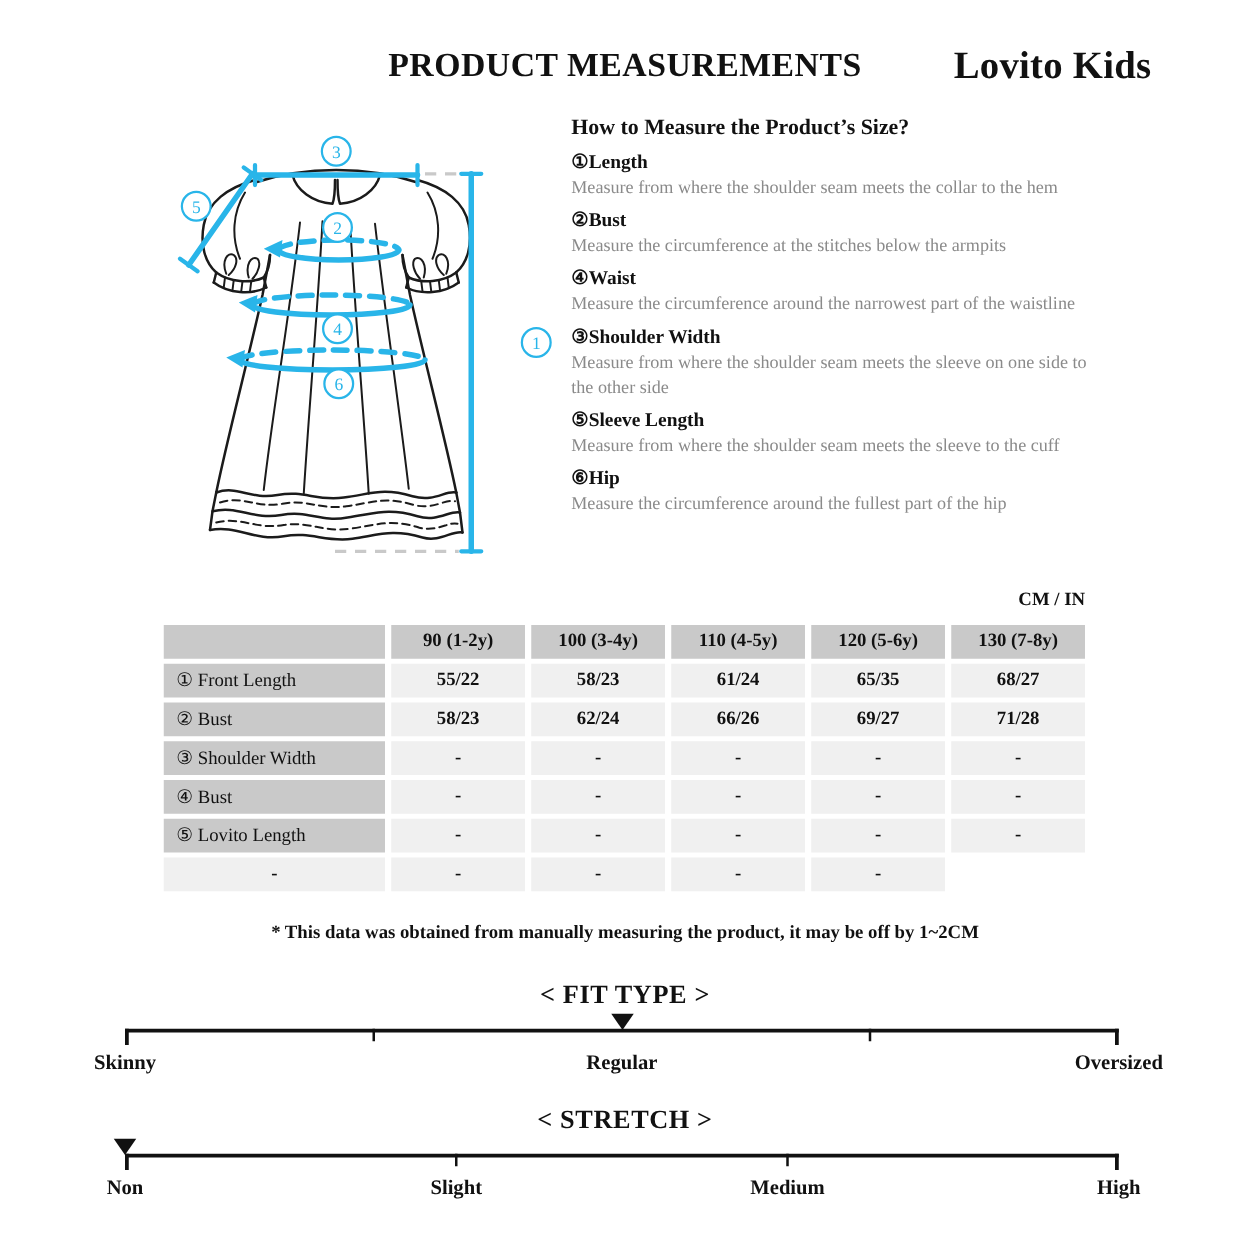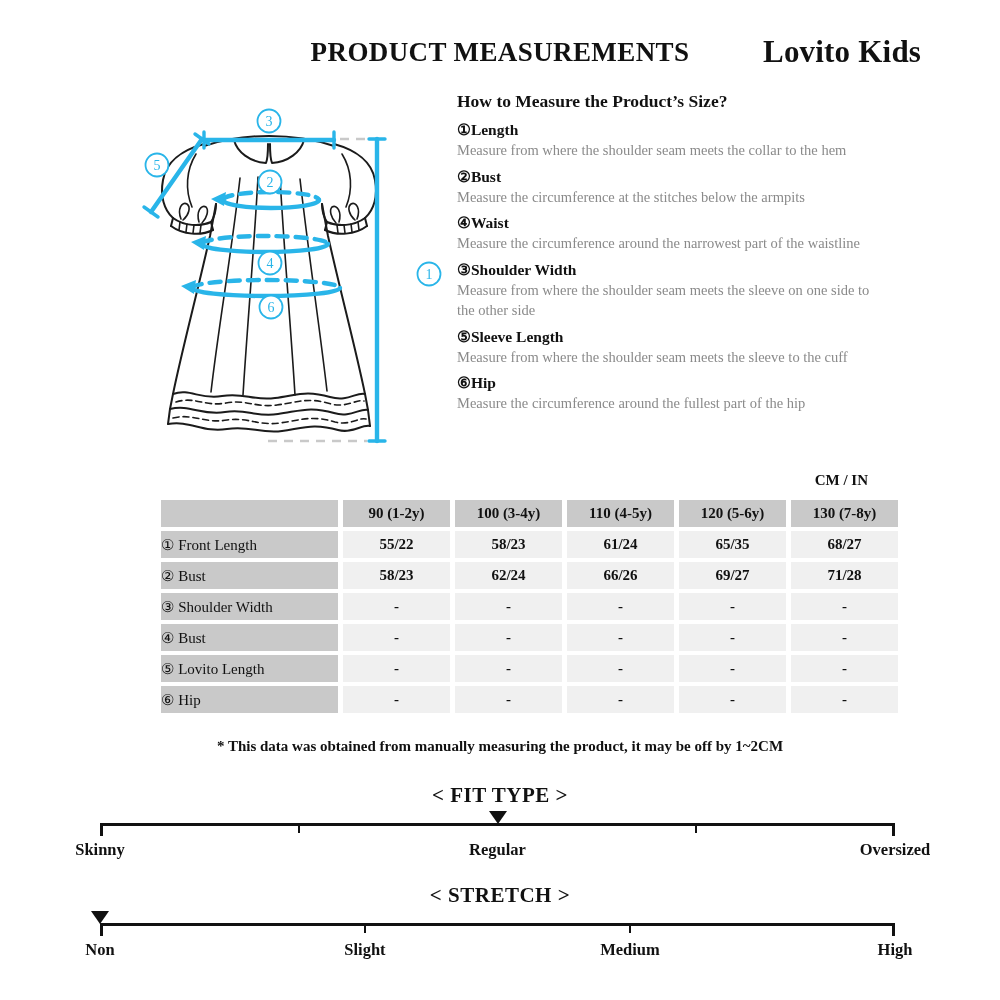--- a/index.html
+++ b/index.html
@@ -13,24 +13,24 @@
 
   
   .howto{left:457px;top:91px;width:420px;}
   .howto h2{margin:0 0 7px 0;font-size:17.5px;font-weight:bold;}
   .mi-name{margin-top:5px;font-size:15.5px;font-weight:bold;line-height:21px;}
   .mi-desc{font-size:14.5px;line-height:20.5px;color:var(--muted,#8a8a8a);}
 
   
   .units{top:472px;right:132px;font-size:15px;font-weight:bold;}
   .size-table{left:131px;top:500px;width:737px;display:grid;
-              grid-template-columns:177px repeat(5,1fr);gap:4px 5px;grid-auto-rows:27px;margin-left:30px;}
+              grid-template-columns:177px repeat(5,1fr);gap:4px 5px;grid-auto-rows:27px;}
   .cell{display:flex;align-items:center;justify-content:center;font-size:15px;}
   .cell.th{background:var(--thead,#c9c9c9);font-weight:bold;}
-  .cell.rowlabel{background:var(--thead,#c9c9c9);justify-content:flex-start;}
+  .cell.rowlabel{background:var(--thead,#c9c9c9);justify-content:flex-start;padding-left:10px;}
   .cell.val{background:var(--tcell,#f0f0f0);font-weight:bold;}
 
   .footnote{left:0;top:738px;width:1000px;text-align:center;font-size:15px;font-weight:bold;}
 
   
   .scale-title{left:0;width:1000px;text-align:center;font-size:21px;font-weight:bold;letter-spacing:.5px;}
   .scale{left:100px;width:795px;height:42px;}
   .scale-line{position:absolute;left:0;top:0;width:100%;height:3px;background:#111;}
   .cap{position:absolute;top:0;width:3px;height:13px;background:#111;}
   .tick{position:absolute;top:0;width:2px;height:10px;background:#111;transform:translateX(-50%);}
@@ -229,21 +229,20 @@
     <div class="cell val">-</div>
     <div class="cell val">-</div>
 
     <div class="cell rowlabel">⑤ Lovito Length</div>
     <div class="cell val">-</div>
     <div class="cell val">-</div>
     <div class="cell val">-</div>
     <div class="cell val">-</div>
     <div class="cell val">-</div>
 
-    <div class="cell rowlabel">⑥ Hip</div>
     <div class="cell val">-</div>
     <div class="cell val">-</div>
     <div class="cell val">-</div>
     <div class="cell val">-</div>
     <div class="cell val">-</div>
   </div>
 
   <div class="abs footnote">* This data was obtained from manually measuring the product, it may be off by 1~2CM</div>
 
   <div class="abs scale-title" style="top:783px">&lt; FIT TYPE &gt;</div>

